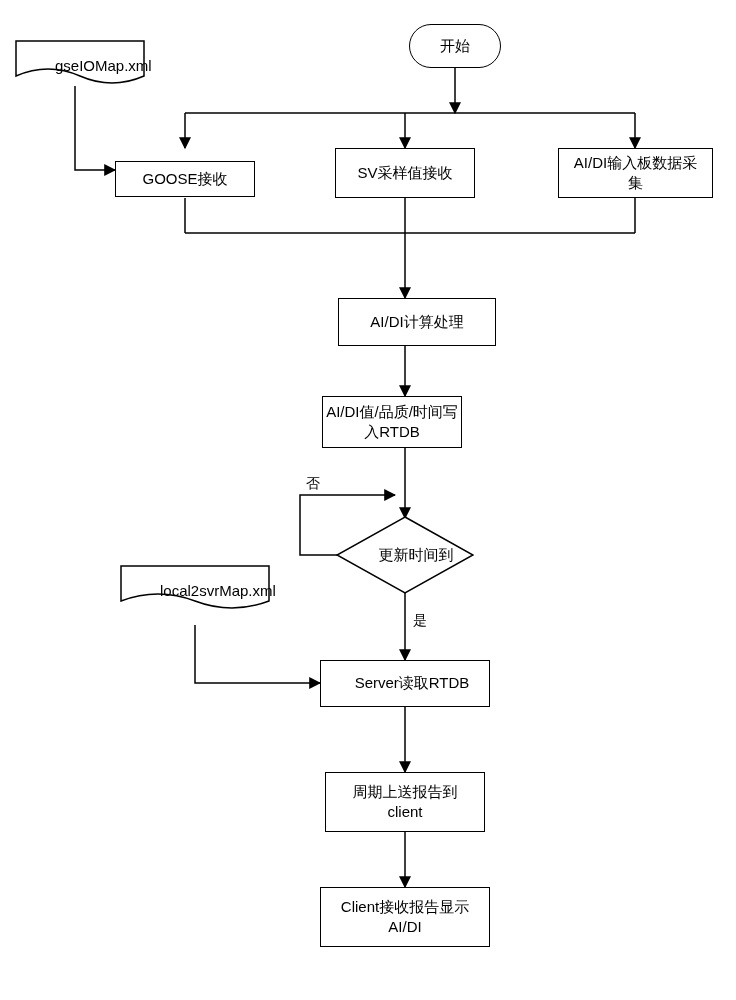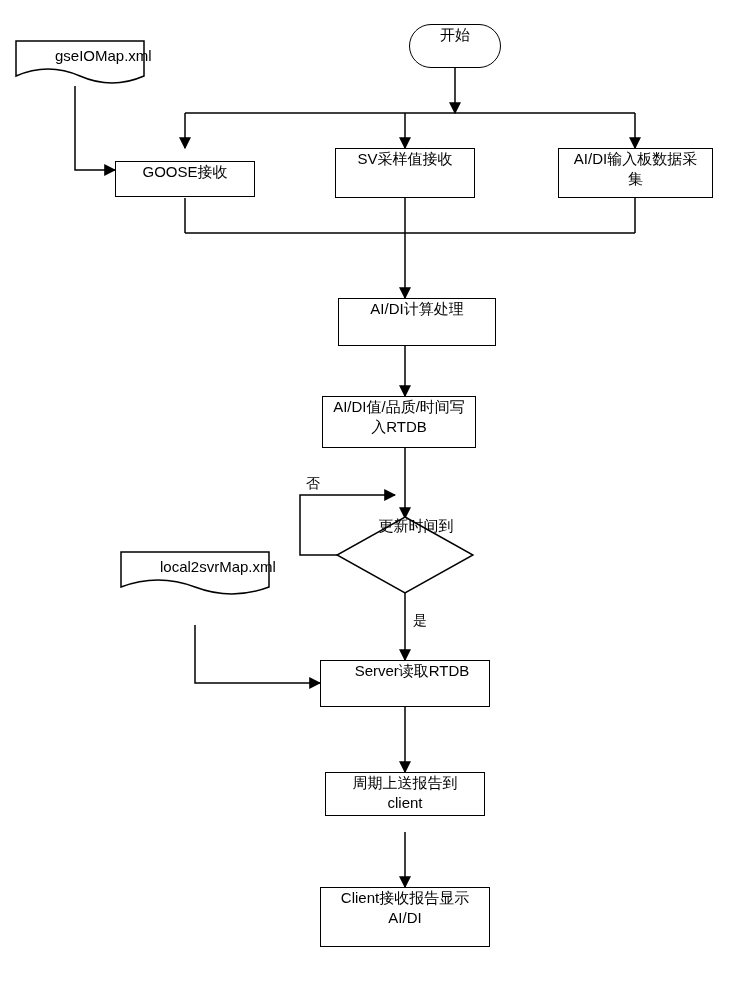--- a/index.html
+++ b/index.html
@@ -12,20 +12,21 @@
     font-family: "SimSun", "Microsoft YaHei", Arial, sans-serif;
     font-size: 15px;
     position: relative;
   }
   .node {
     position: absolute;
     background: #fff;
     border: 1.5px solid #000;
     text-align: center;
     display: flex;
+    align-items: center;
     justify-content: center;
     line-height: 1.35;
   }
   .pill { border-radius: 22px; }
   .rect { }
   .doc  { border: none; padding-left: 40px; }
   .doc svg { position: absolute; left: 0; top: 0; }
   .doc .txt { position: relative; z-index: 2; width: 100%; padding-top: 6px; }
   .diamond {
     border: none;
@@ -99,46 +100,46 @@
 
 <div class="node rect" style="left:558px; top:148px; width:155px; height:50px; white-space:pre-line;">
   <span>AI/DI输入板数据采
 集</span>
 </div>
 
 <div class="node rect" style="left:326px; top:298px; width:158px; height:48px;margin-left:12px;">
   <span>AI/DI计算处理</span>
 </div>
 
-<div class="node rect" style="left:322px; top:396px; width:154px; height:52px; white-space:pre-line;">
+<div class="node rect" style="left:322px; top:396px; width:140px; height:52px; white-space:pre-line;">
   <span>AI/DI值/品质/时间写
 入RTDB</span>
 </div>
 
 <div class="node diamond" style="left:336px; top:516px; width:138px; height:78px;">
   <svg width="138" height="78">
     <polygon points="69,1 137,39 69,77 1,39" fill="#fff" stroke="#000" stroke-width="1.5"></polygon>
   </svg>
   <div class="txt">更新时间到</div>
 </div>
 <div class="lbl" style="left:306px; top:475px;">否</div>
 <div class="lbl" style="left:413px; top:612px;">是</div>
 
-<div class="node doc" style="left:120px; top:551px; width:150px; height:46px;">
+<div class="node doc" style="left:120px; top:565px; width:150px; height:46px;">
   <svg width="150" height="46">
     <path d="M1 1 H149 V36 Q112 50 75 36 Q38 22 1 36 Z" fill="#fff" stroke="#000" stroke-width="1.5"></path>
   </svg>
   <div class="txt">local2svrMap.xml</div>
 </div>
 
 <div class="node rect" style="left:320px; top:660px; width:170px; height:47px;padding-left:14px;">
   <span>Server读取RTDB</span>
 </div>
 
-<div class="node rect" style="left:325px; top:772px; width:160px; height:44px; white-space:pre-line;">
+<div class="node rect" style="left:325px; top:772px; width:160px; height:60px; white-space:pre-line;">
   <span>周期上送报告到
 client</span>
 </div>
 
 <div class="node rect" style="left:320px; top:887px; width:170px; height:60px; white-space:pre-line;">
   <span>Client接收报告显示
 AI/DI</span>
 </div>
 
 </body></html>

